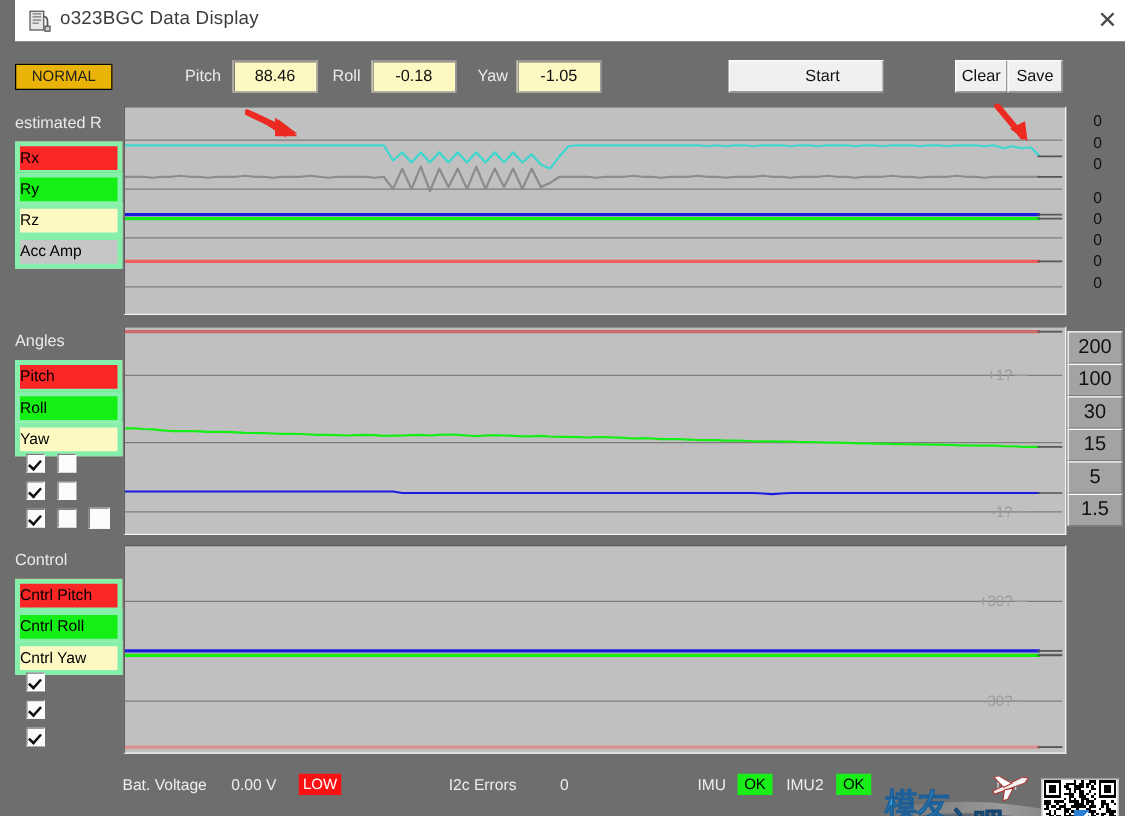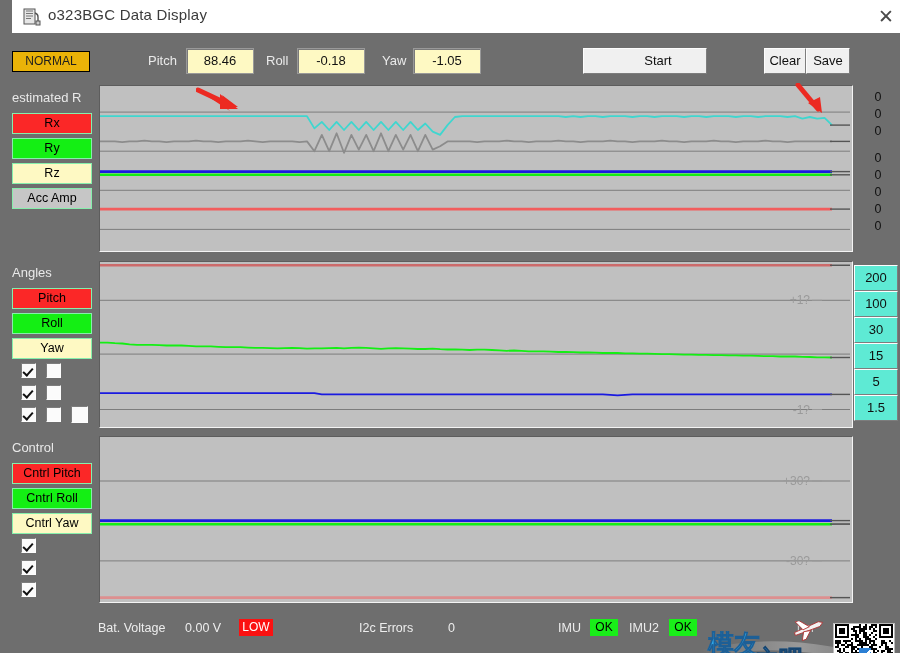--- a/index.html
+++ b/index.html
@@ -51,22 +51,22 @@
     position:absolute;background:#f0f0f0;
     border-top:1px solid #fdfdfd;border-left:1px solid #fdfdfd;
     border-right:1px solid #7d7d7d;border-bottom:1px solid #7d7d7d;
     font-size:13px;color:#101010;text-align:center;cursor:default;
   }
 
   
   .sect-title{position:absolute;left:12px;font-size:13px;color:#e9e9e9;}
   .tag{
     position:absolute;left:12px;width:78px;height:19px;line-height:19px;
-    text-align:center;font-size:12.5px;color:#000;
-    border:1px solid #86efac;
+    text-align:left;font-size:12.5px;color:#000;
+    border:4px solid #86efac;
   }
   .tag.red{background:#fb2727;}
   .tag.green{background:#14ef14;}
   .tag.blue{background:#fef9c3;}
   .tag.grey{background:#c6c6c6;}
 
   .cb{
     position:absolute;width:15px;height:15px;background:#fbfbfb;
     border-top:1px solid #7d7d7d;border-left:1px solid #7d7d7d;
     border-right:1px solid #fdfdfd;border-bottom:1px solid #fdfdfd;
@@ -83,21 +83,21 @@
     border-top:1px solid #5d5d5d;border-left:1px solid #5d5d5d;
     border-right:1px solid #f4f4f4;border-bottom:1px solid #f4f4f4;
     overflow:hidden;
   }
   .panel svg{display:block;}
 
   
   .rv{position:absolute;font-size:12.5px;color:#111;text-align:center;width:24px;}
   .scale-btn{
     position:absolute;left:854px;width:42px;height:24px;line-height:24px;
-    background:#5eead4;text-align:center;font-size:13px;color:#101010;
+    background:#a3a3a3;text-align:center;font-size:16px;color:#101010;
     border-top:1px solid #fdfdfd;border-left:1px solid #fdfdfd;
     border-right:1px solid #7d7d7d;border-bottom:1px solid #7d7d7d;
     cursor:default;
   }
 
   
   .st{position:absolute;top:588px;font-size:12.5px;color:#ededed;text-align:right;}
   .badge{
     position:absolute;top:586px;height:17px;line-height:17px;
     font-size:12px;text-align:center;color:#000;

